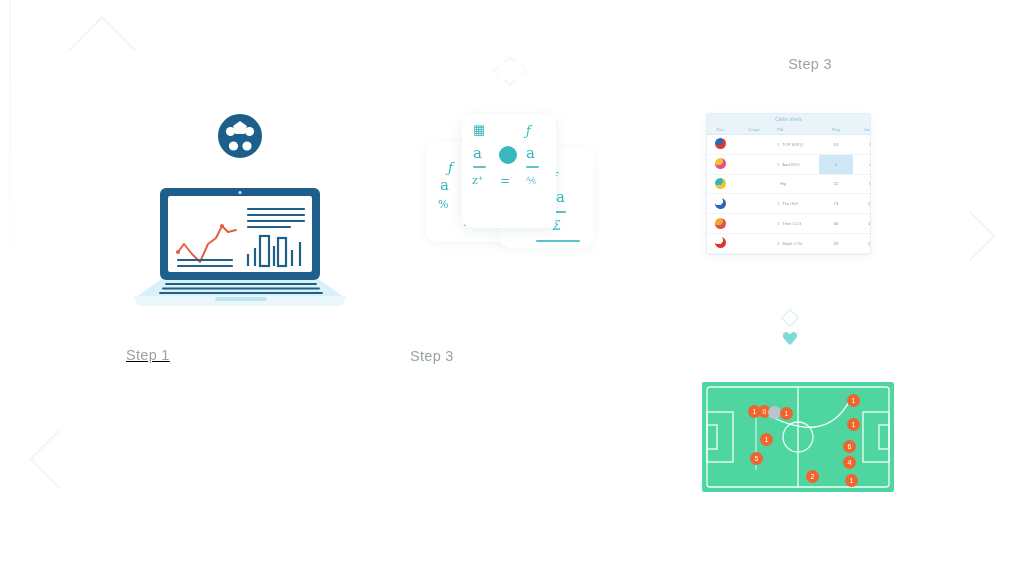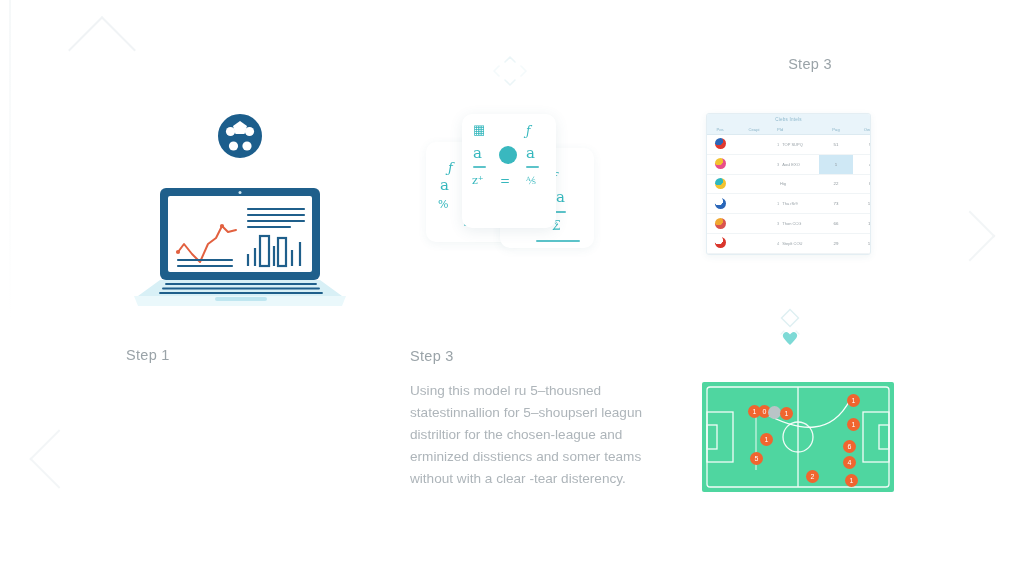--- a/index.html
+++ b/index.html
@@ -27,21 +27,21 @@
   
   .col{position:absolute;}
   .col-3{left:690px;top:56px;width:240px;}
 
   .step-title{
     font-size:14.5px;color:#9aa3a8;letter-spacing:.3px;
   }
   .step-body{
     font-size:13.6px;line-height:1.62;color:#aeb5ba;margin-top:16px;
   }
-  .txt-1{position:absolute;left:126px;top:347px;width:232px;}
+  .txt-1{position:absolute;left:126px;top:347px;width:232px;text-decoration:underline;}
   .txt-2{position:absolute;left:410px;top:348px;width:240px;}
 
   
   .laptop-wrap{position:absolute;left:120px;top:100px;width:240px;height:215px;}
   .ball{position:absolute;left:97px;top:13px;width:46px;height:46px;}
 
   
   .cards{position:absolute;left:424px;top:98px;width:170px;height:155px;}
   .card{position:absolute;background:#ffffff;border-radius:10px;}
   .card-back-l{left:2px;top:44px;width:96px;height:100px;box-shadow:0 2px 10px rgba(60,110,125,.07);}
@@ -337,16 +337,15 @@
       <div class="marker" style="left: 141px; top: 74px;">4</div>
       <div class="marker" style="left: 143px; top: 92px;">1</div>
     </div>
 
   <div class="txt-1">
     <div class="step-title">Step 1</div>
   </div>
 
   <div class="txt-2">
     <div class="step-title">Step 3</div>
-    <div class="step-body">Using this model ru 5–thousned statestinnallion for 5–shoupserl leagun distriltior for the chosen-league and erminized disstiencs and somer teams without with a clear -tear disterency.</div>
   </div>
 
 </div>
 
 </body></html>

